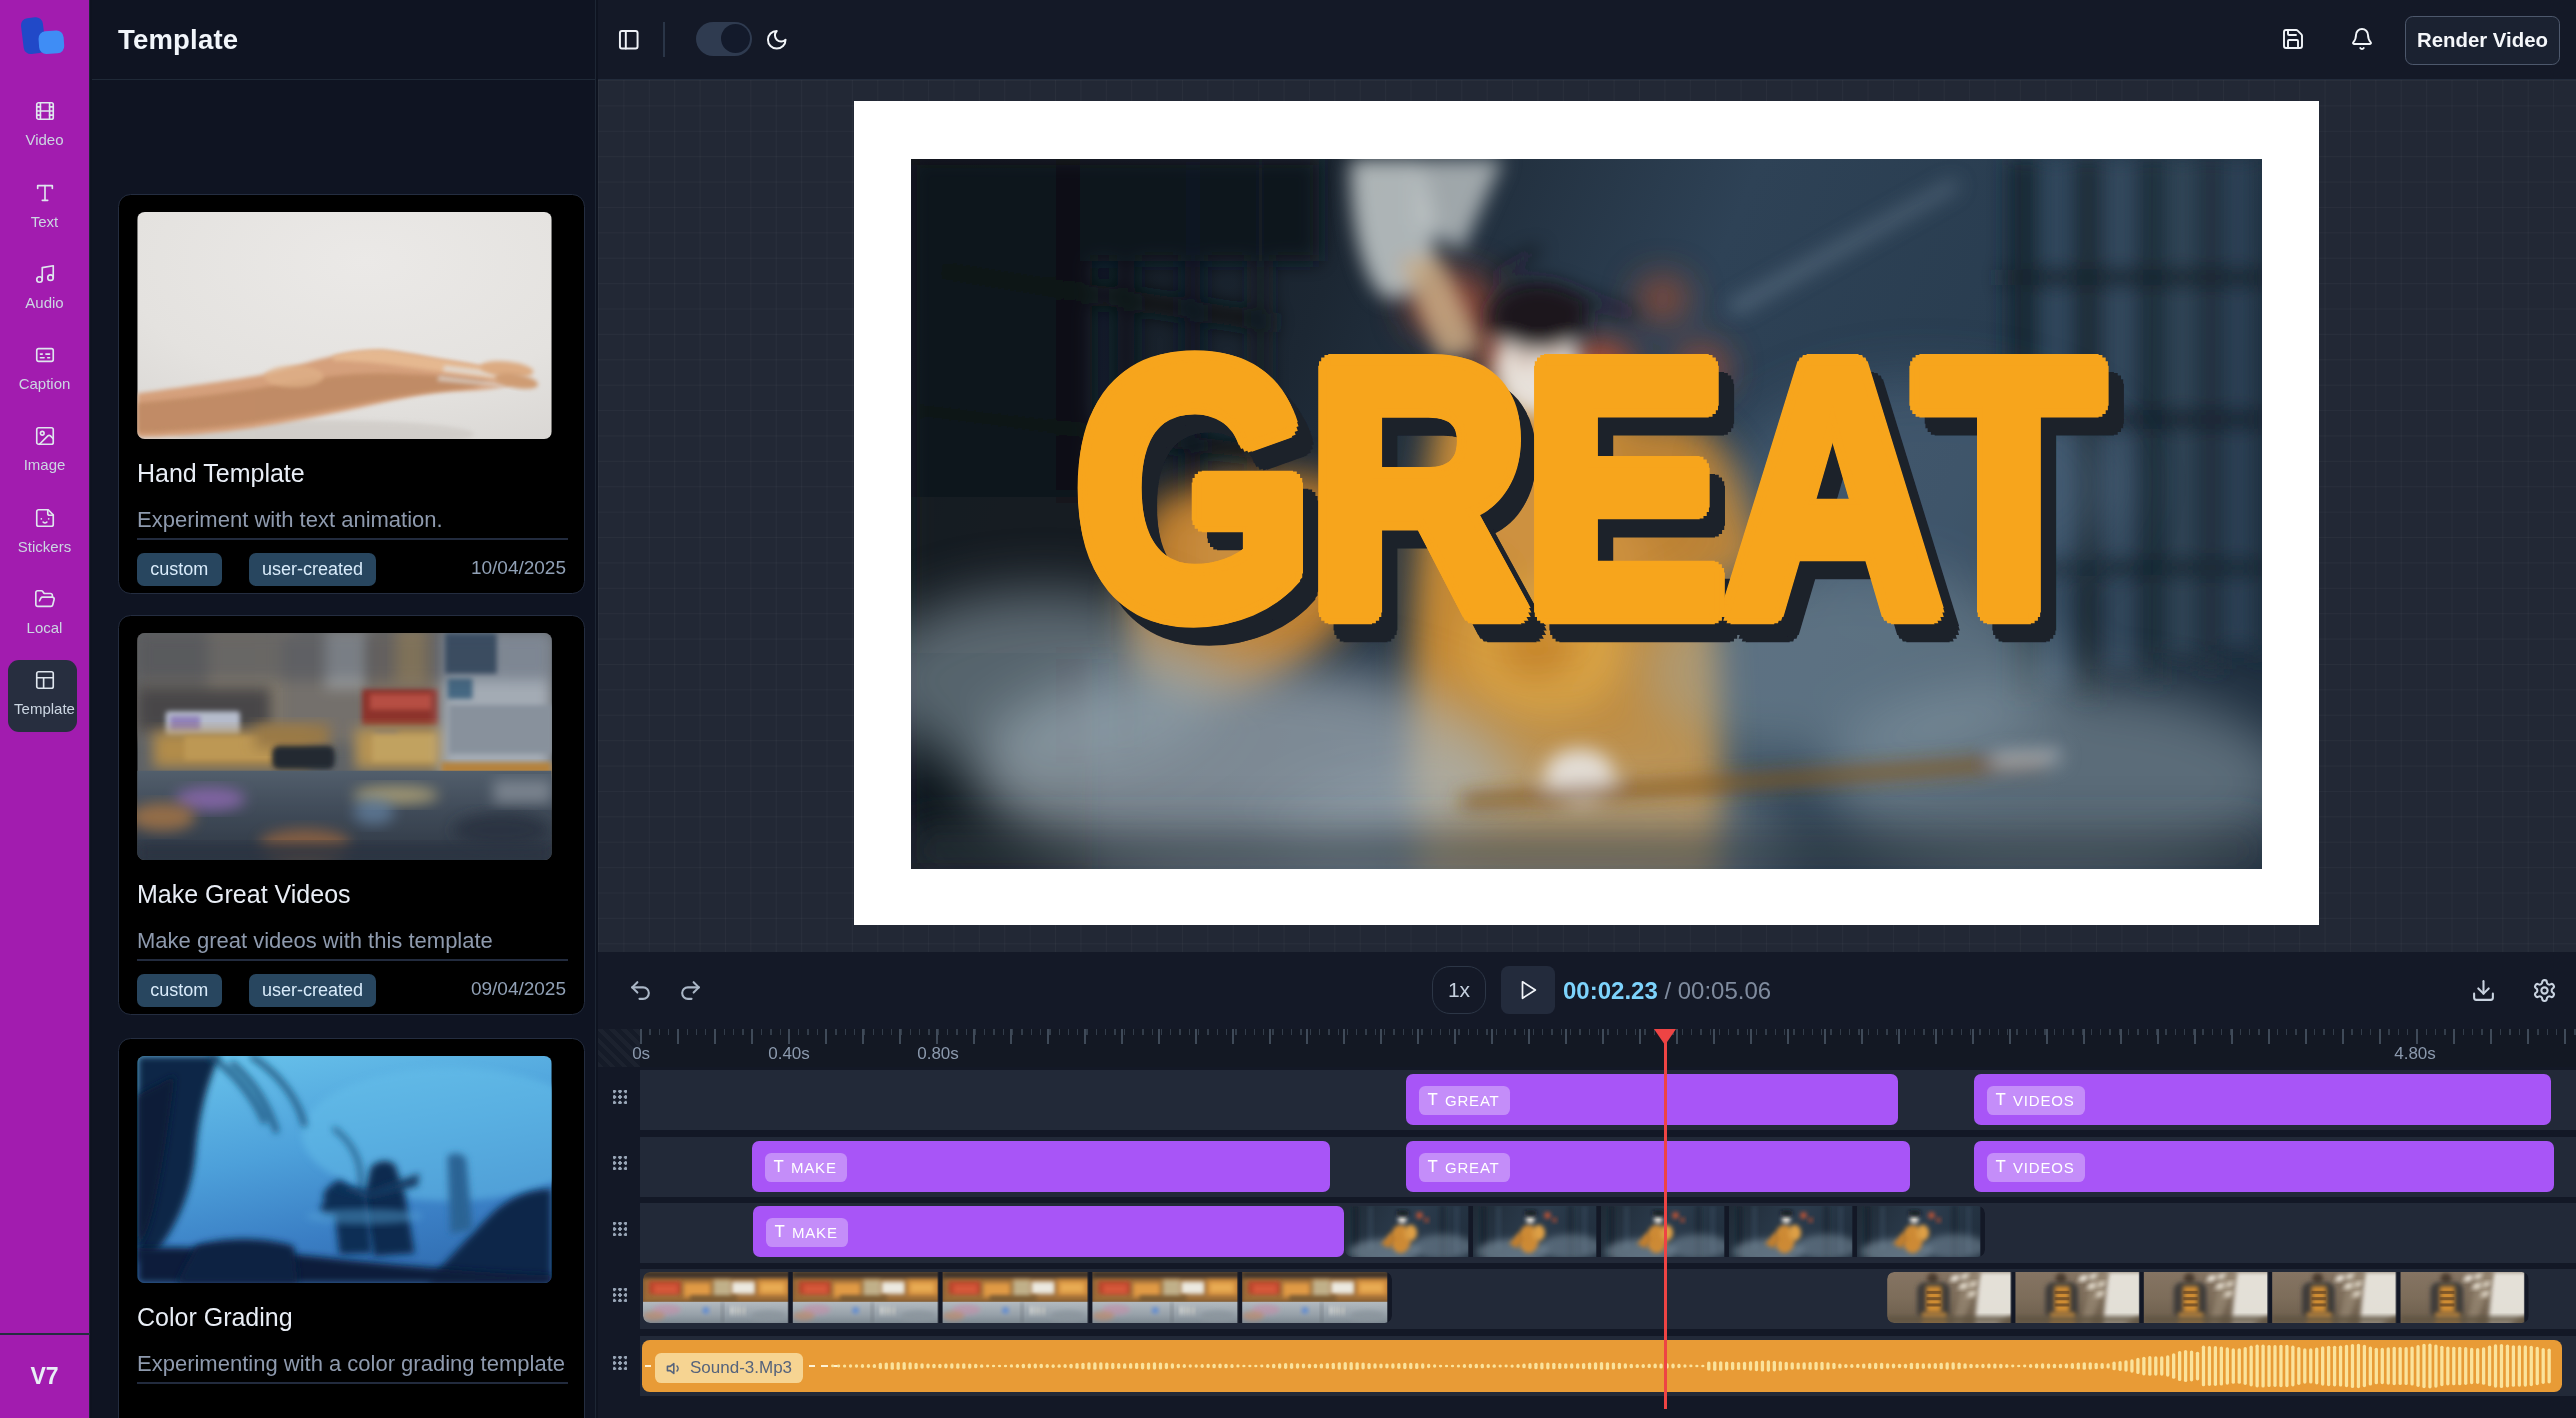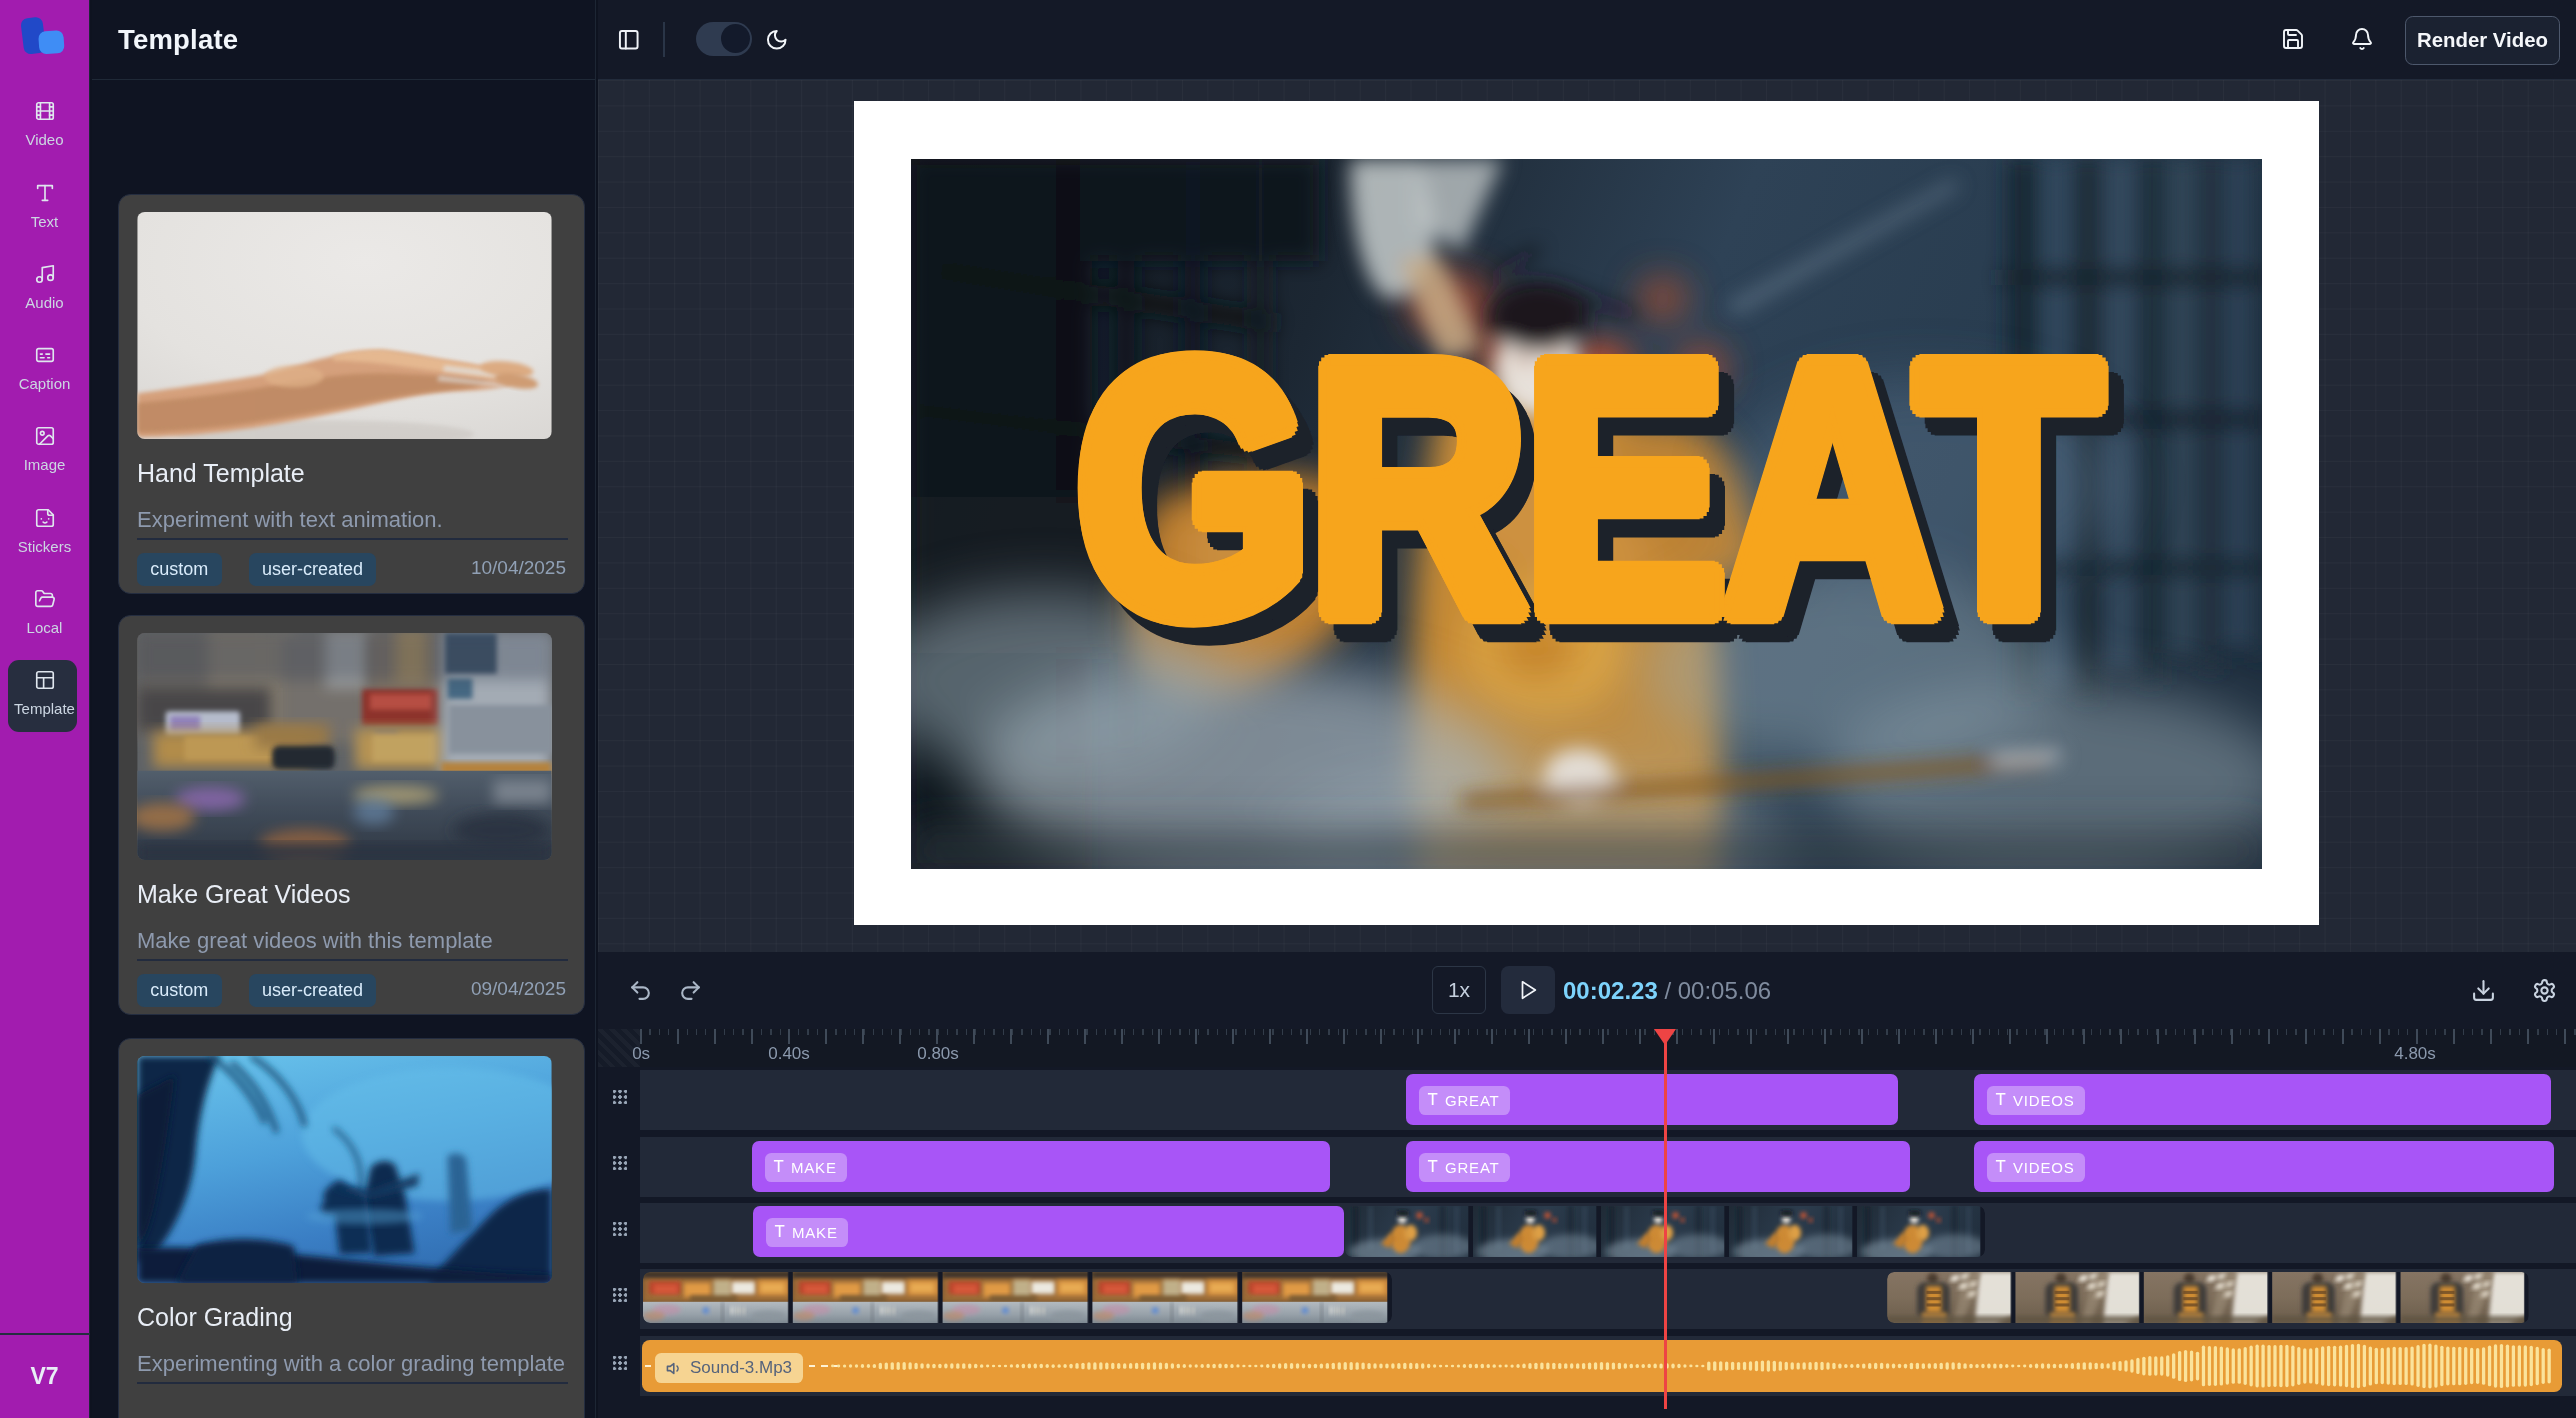--- a/index.html
+++ b/index.html
@@ -11,41 +11,41 @@
 .nav .lb{margin-top:9.4px;font-size:15px;font-weight:500;color:#ccd6e2}
 #tplActive{position:absolute;left:7.8px;top:660px;width:69px;height:72px;background:#272e3f;border-radius:11px}
 #sbDivider{position:absolute;left:0;top:1333px;width:90px;height:1.6px;background:#242e3f}
 #v7{position:absolute;left:0;top:1363px;width:89px;text-align:center;font-size:23px;font-weight:700;color:#e8eef6}
 
 #panel{position:absolute;left:92px;top:0;width:504px;height:1418px;background:#0f1422;border-right:1.6px solid #1d2634}
 #panelHead{position:absolute;left:0;top:0;width:100%;height:80px;border-bottom:1.6px solid #1f2937}
 #panelHead .t{position:absolute;left:26px;top:23.5px;font-size:27.5px;font-weight:700;color:#f2f6fb;letter-spacing:0.2px}
 #search{position:absolute;left:25px;top:103px;width:463px;height:66px;background:#1a2130;border:1.6px solid #293345;border-radius:9.4px}
 #search .ph{position:absolute;left:23.5px;top:18px;font-size:24px;color:#66738c}
-.card{position:absolute;left:26px;width:467px;height:400px;background:#404040;border:1.6px solid #242d40;border-radius:12.6px}
+.card{position:absolute;left:26px;width:467px;height:400px;background:#000000;border:1.6px solid #242d40;border-radius:12.6px}
 .card .img{position:absolute;left:18px;top:17px;width:415px;height:227px;border-radius:7.8px;overflow:hidden}
 .card .ti{position:absolute;left:18px;top:264px;font-size:25px;font-weight:500;color:#e9eef6}
 .card .de{position:absolute;left:18px;top:312px;font-size:22px;color:#8e9aae}
 .card .dv{position:absolute;left:18px;top:343px;width:431px;height:1.6px;background:#222b3e}
 .card .tags{position:absolute;left:18px;top:358px;height:35px;display:flex;gap:27px;align-items:flex-start}
 .chip{height:33px;padding:0 13.3px;background:#28465f;color:#d9ebfa;border-radius:7px;font-size:18px;font-weight:500;display:flex;align-items:center}
 .card .dt{position:absolute;right:18px;top:362px;font-size:19px;color:#90a0b5}
 
 #topbar{position:absolute;left:598px;top:0;width:1978px;height:80px;background:#141927;border-bottom:1.6px solid #222b3b}
 #tbDiv{position:absolute;left:663px;top:22px;width:1.6px;height:35px;background:#2a3547}
 #switch{position:absolute;left:696px;top:22px;width:56px;height:34px;border-radius:17px;background:#2f3b50}
 #switch .kn{position:absolute;right:2.4px;top:2.4px;width:29px;height:29px;border-radius:50%;background:#131a2b}
 #renderBtn{position:absolute;left:2405px;top:15.7px;width:155px;height:49px;border-radius:7.8px;border:1.6px solid #4d586c;background:#1b2231;color:#f5f7fa;font-size:20.4px;font-weight:600;display:flex;align-items:center;justify-content:center}
 
 #canvas{position:absolute;left:598px;top:80px;width:1978px;height:872px;background:#222835;background-image:linear-gradient(rgba(255,255,255,.03) 1.2px,transparent 1.2px),linear-gradient(90deg,rgba(255,255,255,.03) 1.2px,transparent 1.2px);background-size:25.4px 25.4px;overflow:hidden}
 #whiteframe{position:absolute;left:854px;top:101px;width:1465px;height:824px;background:#fff}
 #video{position:absolute;left:911px;top:159px;width:1351px;height:710px;overflow:hidden;background:#222b36}
 
 #controls{position:absolute;left:598px;top:952px;width:1978px;height:77px;background:#141927}
-#spd{position:absolute;left:1432px;top:966px;width:54px;height:48px;border:1.6px solid #2c3646;border-radius:6px;color:#c4cfdd;font-size:21px;display:flex;align-items:center;justify-content:center}
+#spd{position:absolute;left:1432px;top:966px;width:54px;height:48px;border:1.6px solid #2c3646;border-radius:18px;color:#c4cfdd;font-size:21px;display:flex;align-items:center;justify-content:center}
 #playBtn{position:absolute;left:1501px;top:966px;width:54px;height:48px;border-radius:7.8px;background:#232b3c;display:flex;align-items:center;justify-content:center}
 #time{position:absolute;left:1563px;top:977px;font-size:24px;color:#7f8b9e}
 #time b{color:#7dd3fc;font-weight:700}
 
 #ruler{position:absolute;left:598px;top:1029px;width:1978px;height:38px;background:#131823;overflow:hidden}
 #ticks1{position:absolute;left:42px;top:0;right:0;height:6.3px;background:repeating-linear-gradient(90deg,#323c49 0 1.3px,transparent 1.3px 9.3px)}
 #ticks2{position:absolute;left:42px;top:0;right:0;height:15px;background:repeating-linear-gradient(90deg,#3f4a58 0 1.6px,transparent 1.6px 37px)}
 .rlb{position:absolute;top:15px;font-size:17px;color:#8b99ad}
 #corner{position:absolute;left:0;top:0;width:42px;height:38px;background:#151b28;background-image:repeating-linear-gradient(45deg,rgba(255,255,255,.03) 0 3.9px,transparent 3.9px 8.6px)}
 

